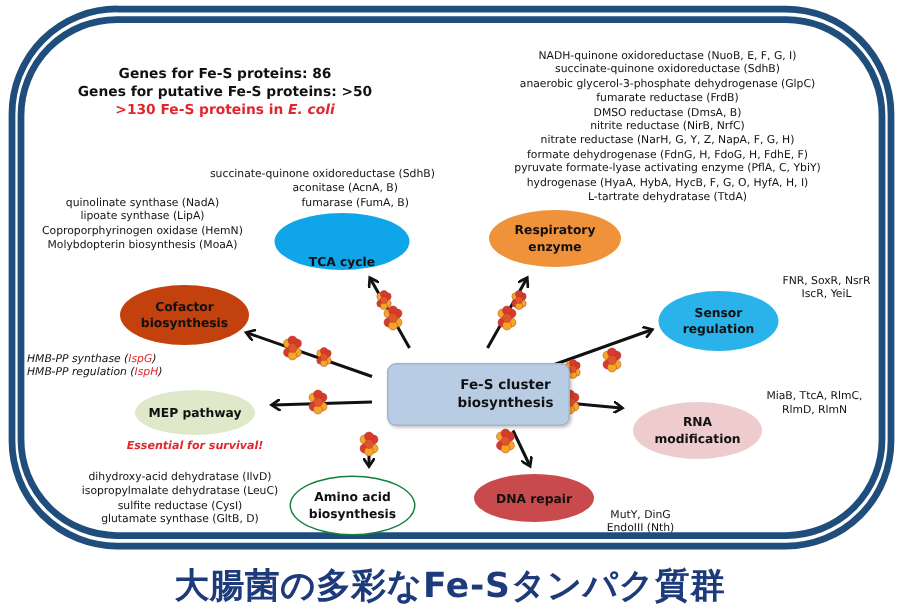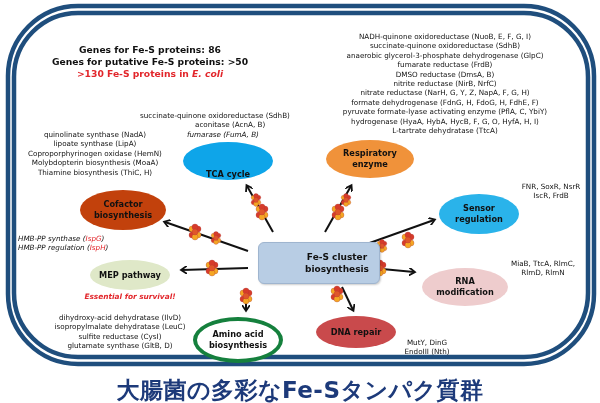--- a/index.html
+++ b/index.html
@@ -171,40 +171,39 @@
     <div>NADH-quinone oxidoreductase (NuoB, E, F, G, I)</div>
     <div>succinate-quinone oxidoreductase (SdhB)</div>
     <div>anaerobic glycerol-3-phosphate dehydrogenase (GlpC)</div>
     <div>fumarate reductase (FrdB)</div>
     <div>DMSO reductase (DmsA, B)</div>
     <div>nitrite reductase (NirB, NrfC)</div>
     <div>nitrate reductase (NarH, G, Y, Z, NapA, F, G, H)</div>
     <div>formate dehydrogenase (FdnG, H, FdoG, H, FdhE, F)</div>
     <div>pyruvate formate-lyase activating enzyme (PflA, C, YbiY)</div>
     <div>hydrogenase (HyaA, HybA, HycB, F, G, O, HyfA, H, I)</div>
-    <div>L-tartrate dehydratase (TtcA)</div>
+    <div>L-tartrate dehydratase (TtdA)</div>
   </div>
 
 <div class="txt" style="left:140px; top:111px; width:170px; text-align:left;" id="tca-list">
     <div style="padding-left: 0px;">succinate-quinone oxidoreductase (SdhB)</div>
     <div style="padding-left: 55px;">aconitase (AcnA, B)</div>
-    <div style="padding-left: 47px; font-style: italic;">fumarase (FumA, B)</div>
+    <div style="padding-left: 61px;">fumarase (FumA, B)</div>
   </div>
 
 <div class="txt" style="left:20px; top:130px; width:150px;" id="cof-list">
     <div>quinolinate synthase (NadA)</div>
     <div>lipoate synthase (LipA)</div>
     <div>Coproporphyrinogen oxidase (HemN)</div>
     <div>Molybdopterin biosynthesis (MoaA)</div>
-    <div>Thiamine biosynthesis (ThiC, H)</div>
   </div>
 
 <div class="txt" style="left:506px; top:182px; width:90px;" id="sensor-list">
     <div>FNR, SoxR, NsrR</div>
-    <div>IscR, FrdB</div>
+    <div>IscR, YeiL</div>
   </div>
 
 <div class="txt" style="left:18px; top:234px; width:110px; text-align:left;font-style:italic;" id="mep-list">
     <div><span>HMB-PP synthase (</span><span class="red">IspG</span><span>)</span></div>
     <div><span>HMB-PP regulation (</span><span class="red">IspH</span><span>)</span></div>
   </div>
 
 <div class="txt" style="left:498px; top:259px; width:90px;" id="rna-list">
     <div>MiaB, TtcA, RlmC,</div>
     <div>RlmD, RlmN</div>
@@ -238,21 +237,21 @@
   <span>regulation</span>
 </div>
 <div class="ellipse" style="left:90px; top:260px; width:80px; height:30px; background:#dfe8c8;">
   <span>MEP pathway</span>
 </div>
 <div class="txt red ital" style="left:80px; top:292px; width:100px; font-weight:bold; font-size:7.4px;">Essential for survival!</div>
 <div class="ellipse" style="left:422px; top:268px; width:86px; height:38px; background:#eecccd; flex-direction:column;">
   <span>RNA</span>
   <span>modification</span>
 </div>
-<div class="ellipse" style="left:193px; top:317px; width:82px; height:38px; background:#ffffff; border:4px solid #15803d; flex-direction:column;">
+<div class="ellipse" style="left:193px; top:317px; width:82px; height:38px; background:#ffffff; border:1px solid #15803d; flex-direction:column;">
   <span>Amino acid</span>
   <span>biosynthesis</span>
 </div>
 <div class="ellipse" style="left:316px; top:316px; width:80px; height:32px; background:#c94a4c;">
   <span>DNA repair</span>
 </div>
 
 <div class="center-box">
   <span>Fe-S cluster</span>
   <span>biosynthesis</span>

